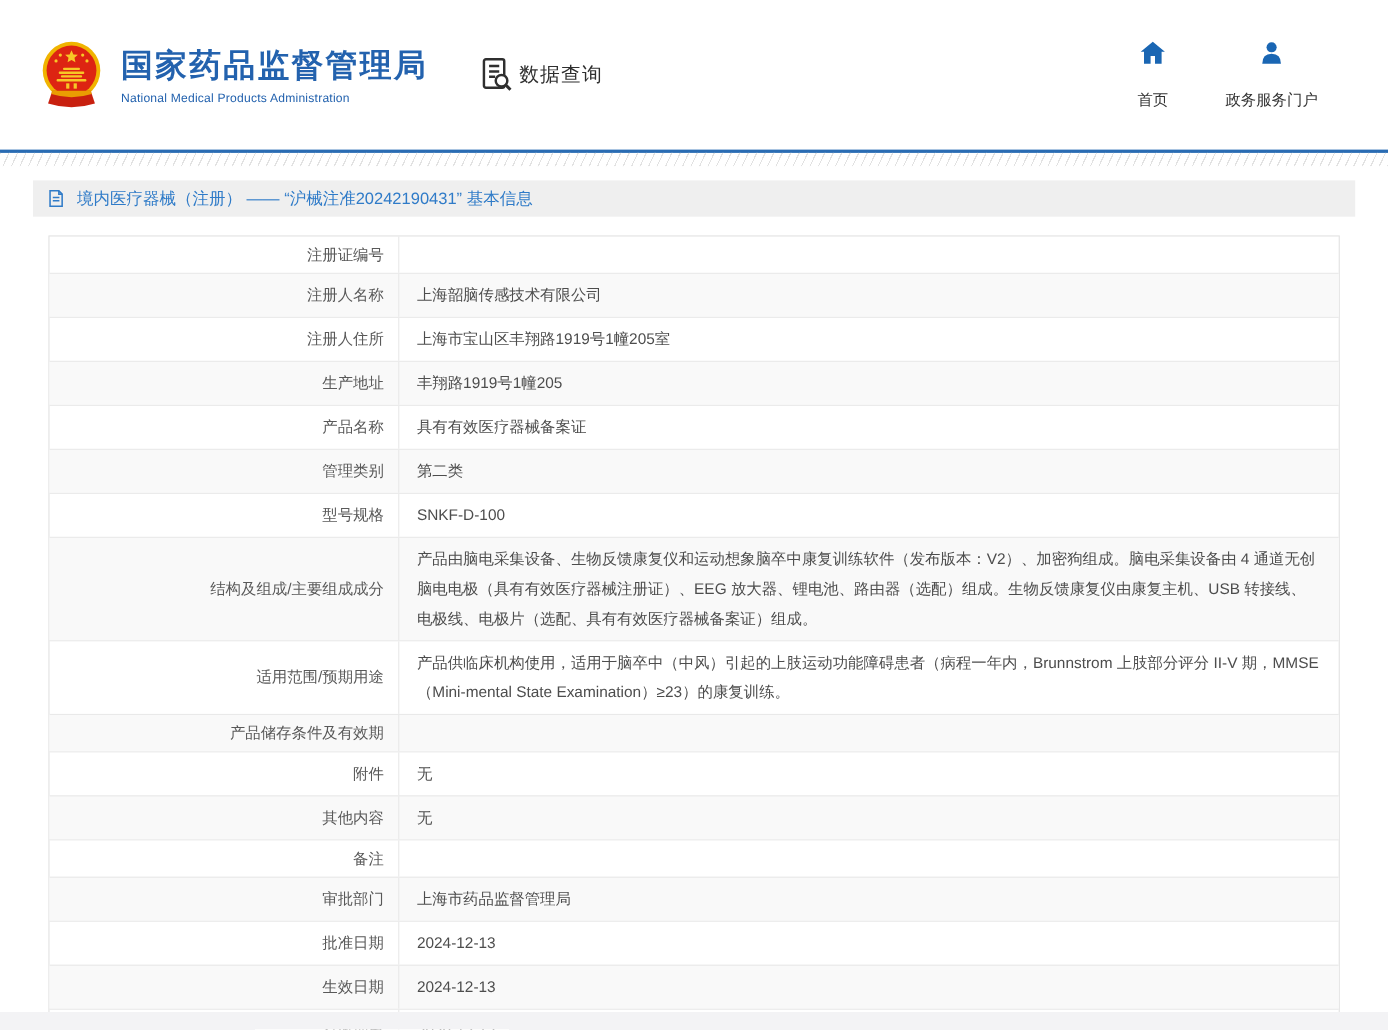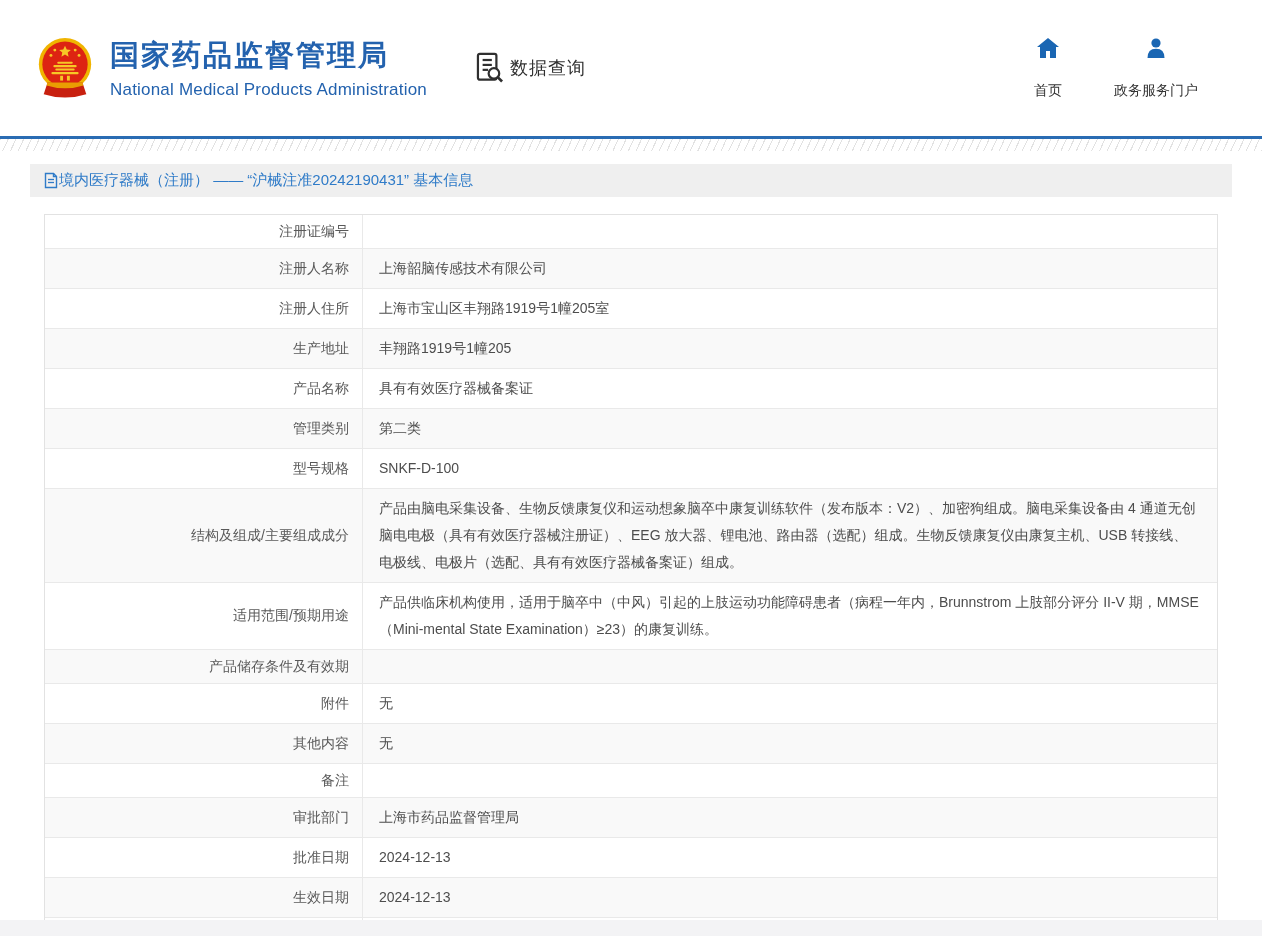--- a/index.html
+++ b/index.html
@@ -12,32 +12,32 @@
   body{
     width:1262px;height:936px;background:#ffffff;overflow:hidden;
     font-family:"Liberation Sans","DejaVu Sans",sans-serif;color:var(--ink);
     position:relative;
   }
   
   .header{height:136px;display:flex;align-items:center;padding:0 64px 0 34px;background:#fff;}
   .logo{width:62px;height:64px;flex:0 0 auto;}
   .brand{margin-left:14px;}
   .brand-cn{font-size:29px;font-weight:bold;color:var(--brand-blue);letter-spacing:2px;}
-  .brand-en{font-size:17px;color:var(--brand-blue);margin-top:4px;letter-spacing:.2px;}
+  .brand-en{font-size:11px;color:var(--brand-blue);margin-top:4px;letter-spacing:.2px;}
   .query{display:flex;align-items:center;margin-left:48px;gap:5px;}
   .query-text{font-size:18px;color:#2f2f2f;letter-spacing:1px;}
   .hspacer{flex:1;}
   .nav-item{display:flex;flex-direction:column;align-items:center;gap:23px;margin-left:52px;cursor:pointer;}
   .nav-item .lbl{font-size:14px;color:#333;white-space:nowrap;}
   
   .blue-line{height:3px;background:var(--accent);}
   .hatch{height:12px;background:repeating-linear-gradient(115deg,#e2e2e2 0 1px,transparent 1px 7px);}
   
   .content{margin:13px 30px 0 30px;width:1202px;}
-  .titlebar{height:33px;background:var(--bar);display:flex;align-items:center;padding:0 14px;gap:1px;}
+  .titlebar{height:33px;background:var(--bar);display:flex;align-items:center;padding:0 14px;gap:12px;}
   .titlebar .t-text{font-size:15px;color:var(--title-blue);}
   .table-wrap{margin:17px 14px 0 14px;border:1px solid var(--border);background:#fff;}
   .t-row{display:flex;border-top:1px solid var(--row-border);}
   .t-row:first-child{border-top:none;}
   .t-row.alt{background:var(--alt);}
   .t-label{
     width:318px;flex:0 0 auto;display:flex;align-items:center;justify-content:flex-end;
     gap:4px;text-align:right;padding:6px 13px 6px 10px;border-right:1px solid var(--row-border);
     font-size:14px;color:var(--label);min-height:33px;
   }

